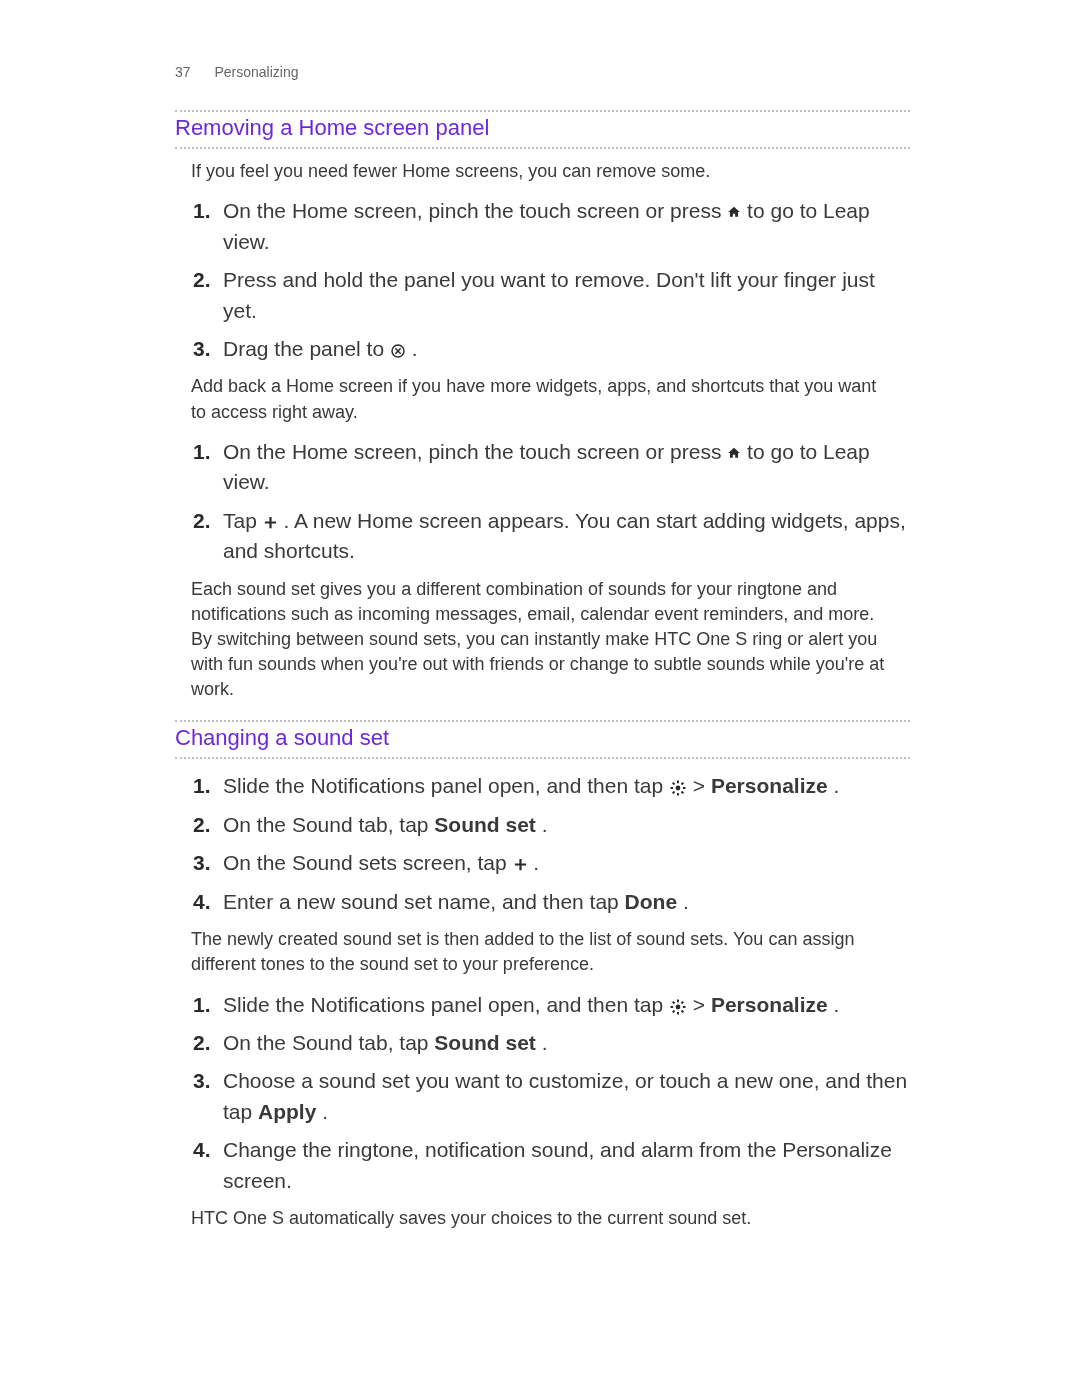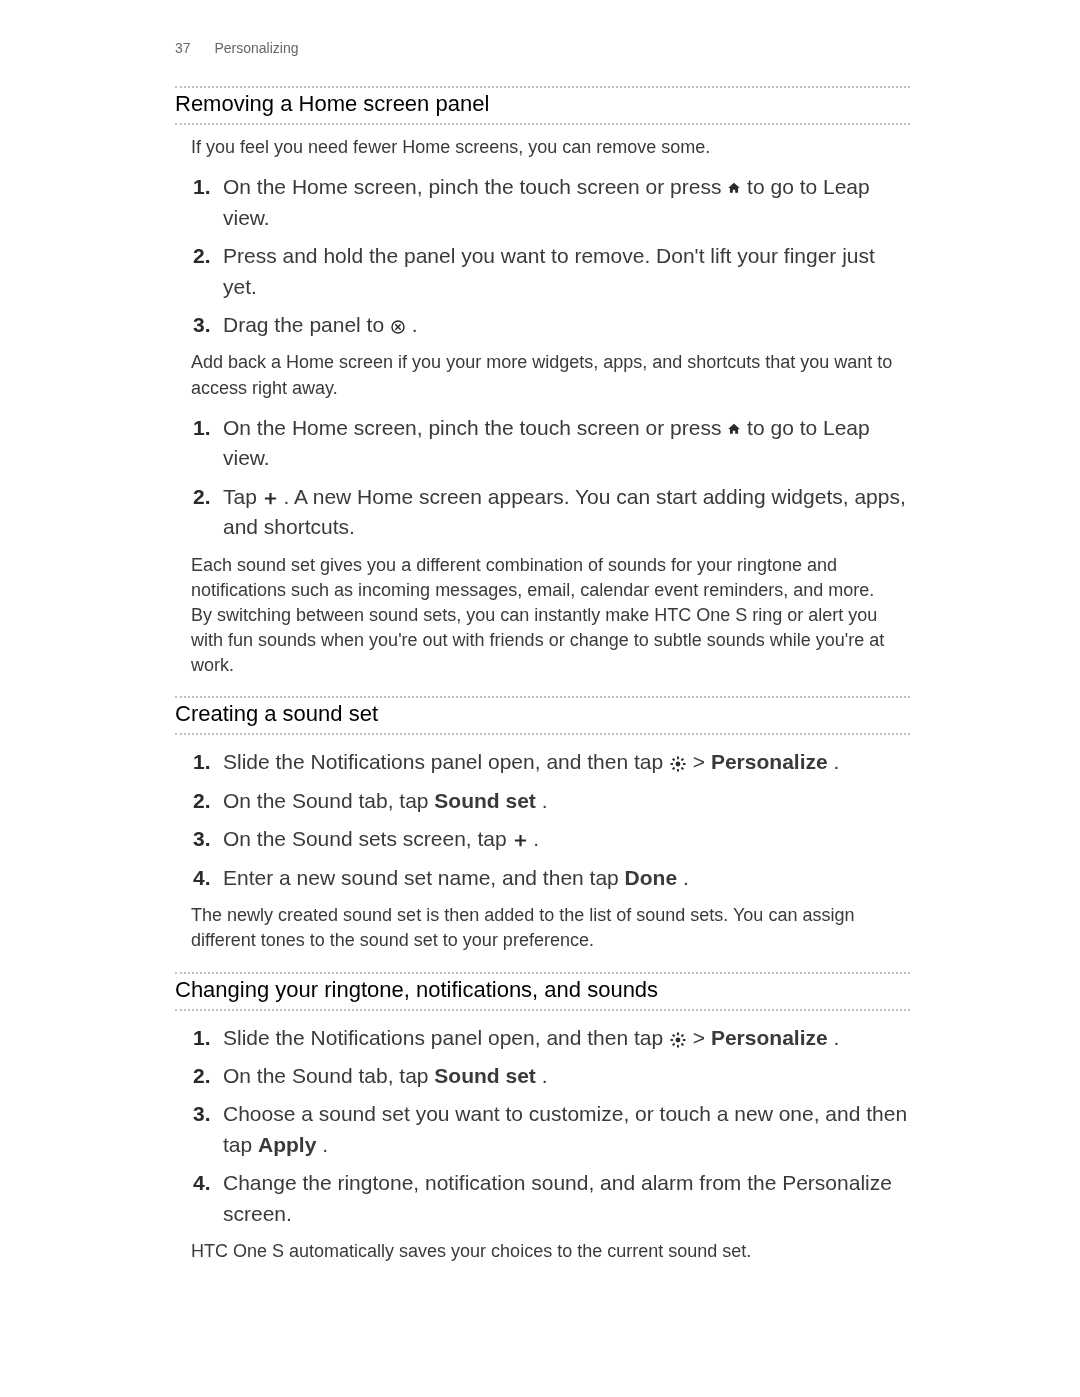--- a/index.html
+++ b/index.html
@@ -11,27 +11,28 @@
     width: 1080px;
   }
   .page {
     padding: 40px 170px 80px 175px;
     box-sizing: border-box;
   }
   .hdr {
     font-size: 14px;
     color: #666;
     margin-bottom: 30px;
+    margin-top: 24px;
   }
   .hdr-pn {
     display: inline-block;
     margin-right: 20px;
   }
   .sec-title {
-    color: #000000;
+    color: #6d28d9;
     font-size: 22px;
     font-weight: 400;
     margin: 0 0 4px 0;
     padding: 0;
   }
   .rule-block {
     border-top: 2px dotted #bfbfbf;
     border-bottom: 2px dotted #bfbfbf;
     padding: 3px 0 2px 0;
     margin-top: 18px;
@@ -130,21 +131,21 @@
       <span class="ico ico-closex">
         <svg viewBox="0 0 24 24" width="16" height="16">
           <circle cx="12" cy="12" r="9" fill="none" stroke="#2b2b2b" stroke-width="2.2"></circle>
           <path d="M8 8 L16 16 M16 8 L8 16" stroke="#2b2b2b" stroke-width="2.2"></path>
         </svg>
       </span>
       <span>.</span>
     </li>
   </ol>
 
-  <p class="para">Add back a Home screen if you your more widgets, apps, and shortcuts that you want to access right away.</p>
+  <p class="para">Add back a Home screen if you have more widgets, apps, and shortcuts that you want to access right away.</p>
 
   <ol class="steps">
     <li>
       <span>On the Home screen, pinch the touch screen or press </span>
       <span class="ico ico-home">
         <svg viewBox="0 0 24 24" width="14" height="14">
             <path fill="#2b2b2b" d="M12 3 L2 12 h3 v8 h5 v-5 h4 v5 h5 v-8 h3 Z"></path>
           </svg>
       </span>
       <span> to go to Leap view.</span>
@@ -156,21 +157,21 @@
             <path d="M12 3 v18 M3 12 h18" stroke="#2b2b2b" stroke-width="3.5"></path>
           </svg>
       </span>
       <span>. A new Home screen appears. You can start adding widgets, apps, and shortcuts.</span>
     </li>
   </ol>
 
   <p class="para">Each sound set gives you a different combination of sounds for your ringtone and notifications such as incoming messages, email, calendar event reminders, and more. By switching between sound sets, you can instantly make HTC One S ring or alert you with fun sounds when you're out with friends or change to subtle sounds while you're at work.</p>
 
   <div class="rule-block">
-    <h3 class="sec-title">Creating a sound set</h3>
+    <h3 class="sec-title">Changing a sound set</h3>
   </div>
 
   <ol class="steps">
     <li>
       <span>Slide the Notifications panel open, and then tap </span>
       <span class="ico ico-gear">
         <svg viewBox="0 0 24 24" width="18" height="18">
           <circle cx="12" cy="12" r="3.2" fill="#2b2b2b"></circle>
           <g stroke="#2b2b2b" stroke-width="2.6">
             <line x1="12" y1="2" x2="12" y2="5.5"></line>
@@ -204,23 +205,20 @@
     </li>
     <li>
       <span>Enter a new sound set name, and then tap </span>
       <span class="bold">Done</span>
       <span>.</span>
     </li>
   </ol>
 
   <p class="para">The newly created sound set is then added to the list of sound sets. You can assign different tones to the sound set to your preference.</p>
 
-  <div class="rule-block">
-    <h3 class="sec-title">Changing your ringtone, notifications, and sounds</h3>
-  </div>
 
   <ol class="steps">
     <li>
       <span>Slide the Notifications panel open, and then tap </span>
       <span class="ico ico-gear">
         <svg viewBox="0 0 24 24" width="18" height="18">
           <circle cx="12" cy="12" r="3.2" fill="#2b2b2b"></circle>
           <g stroke="#2b2b2b" stroke-width="2.6">
             <line x1="12" y1="2" x2="12" y2="5.5"></line>
             <line x1="12" y1="18.5" x2="12" y2="22"></line>

